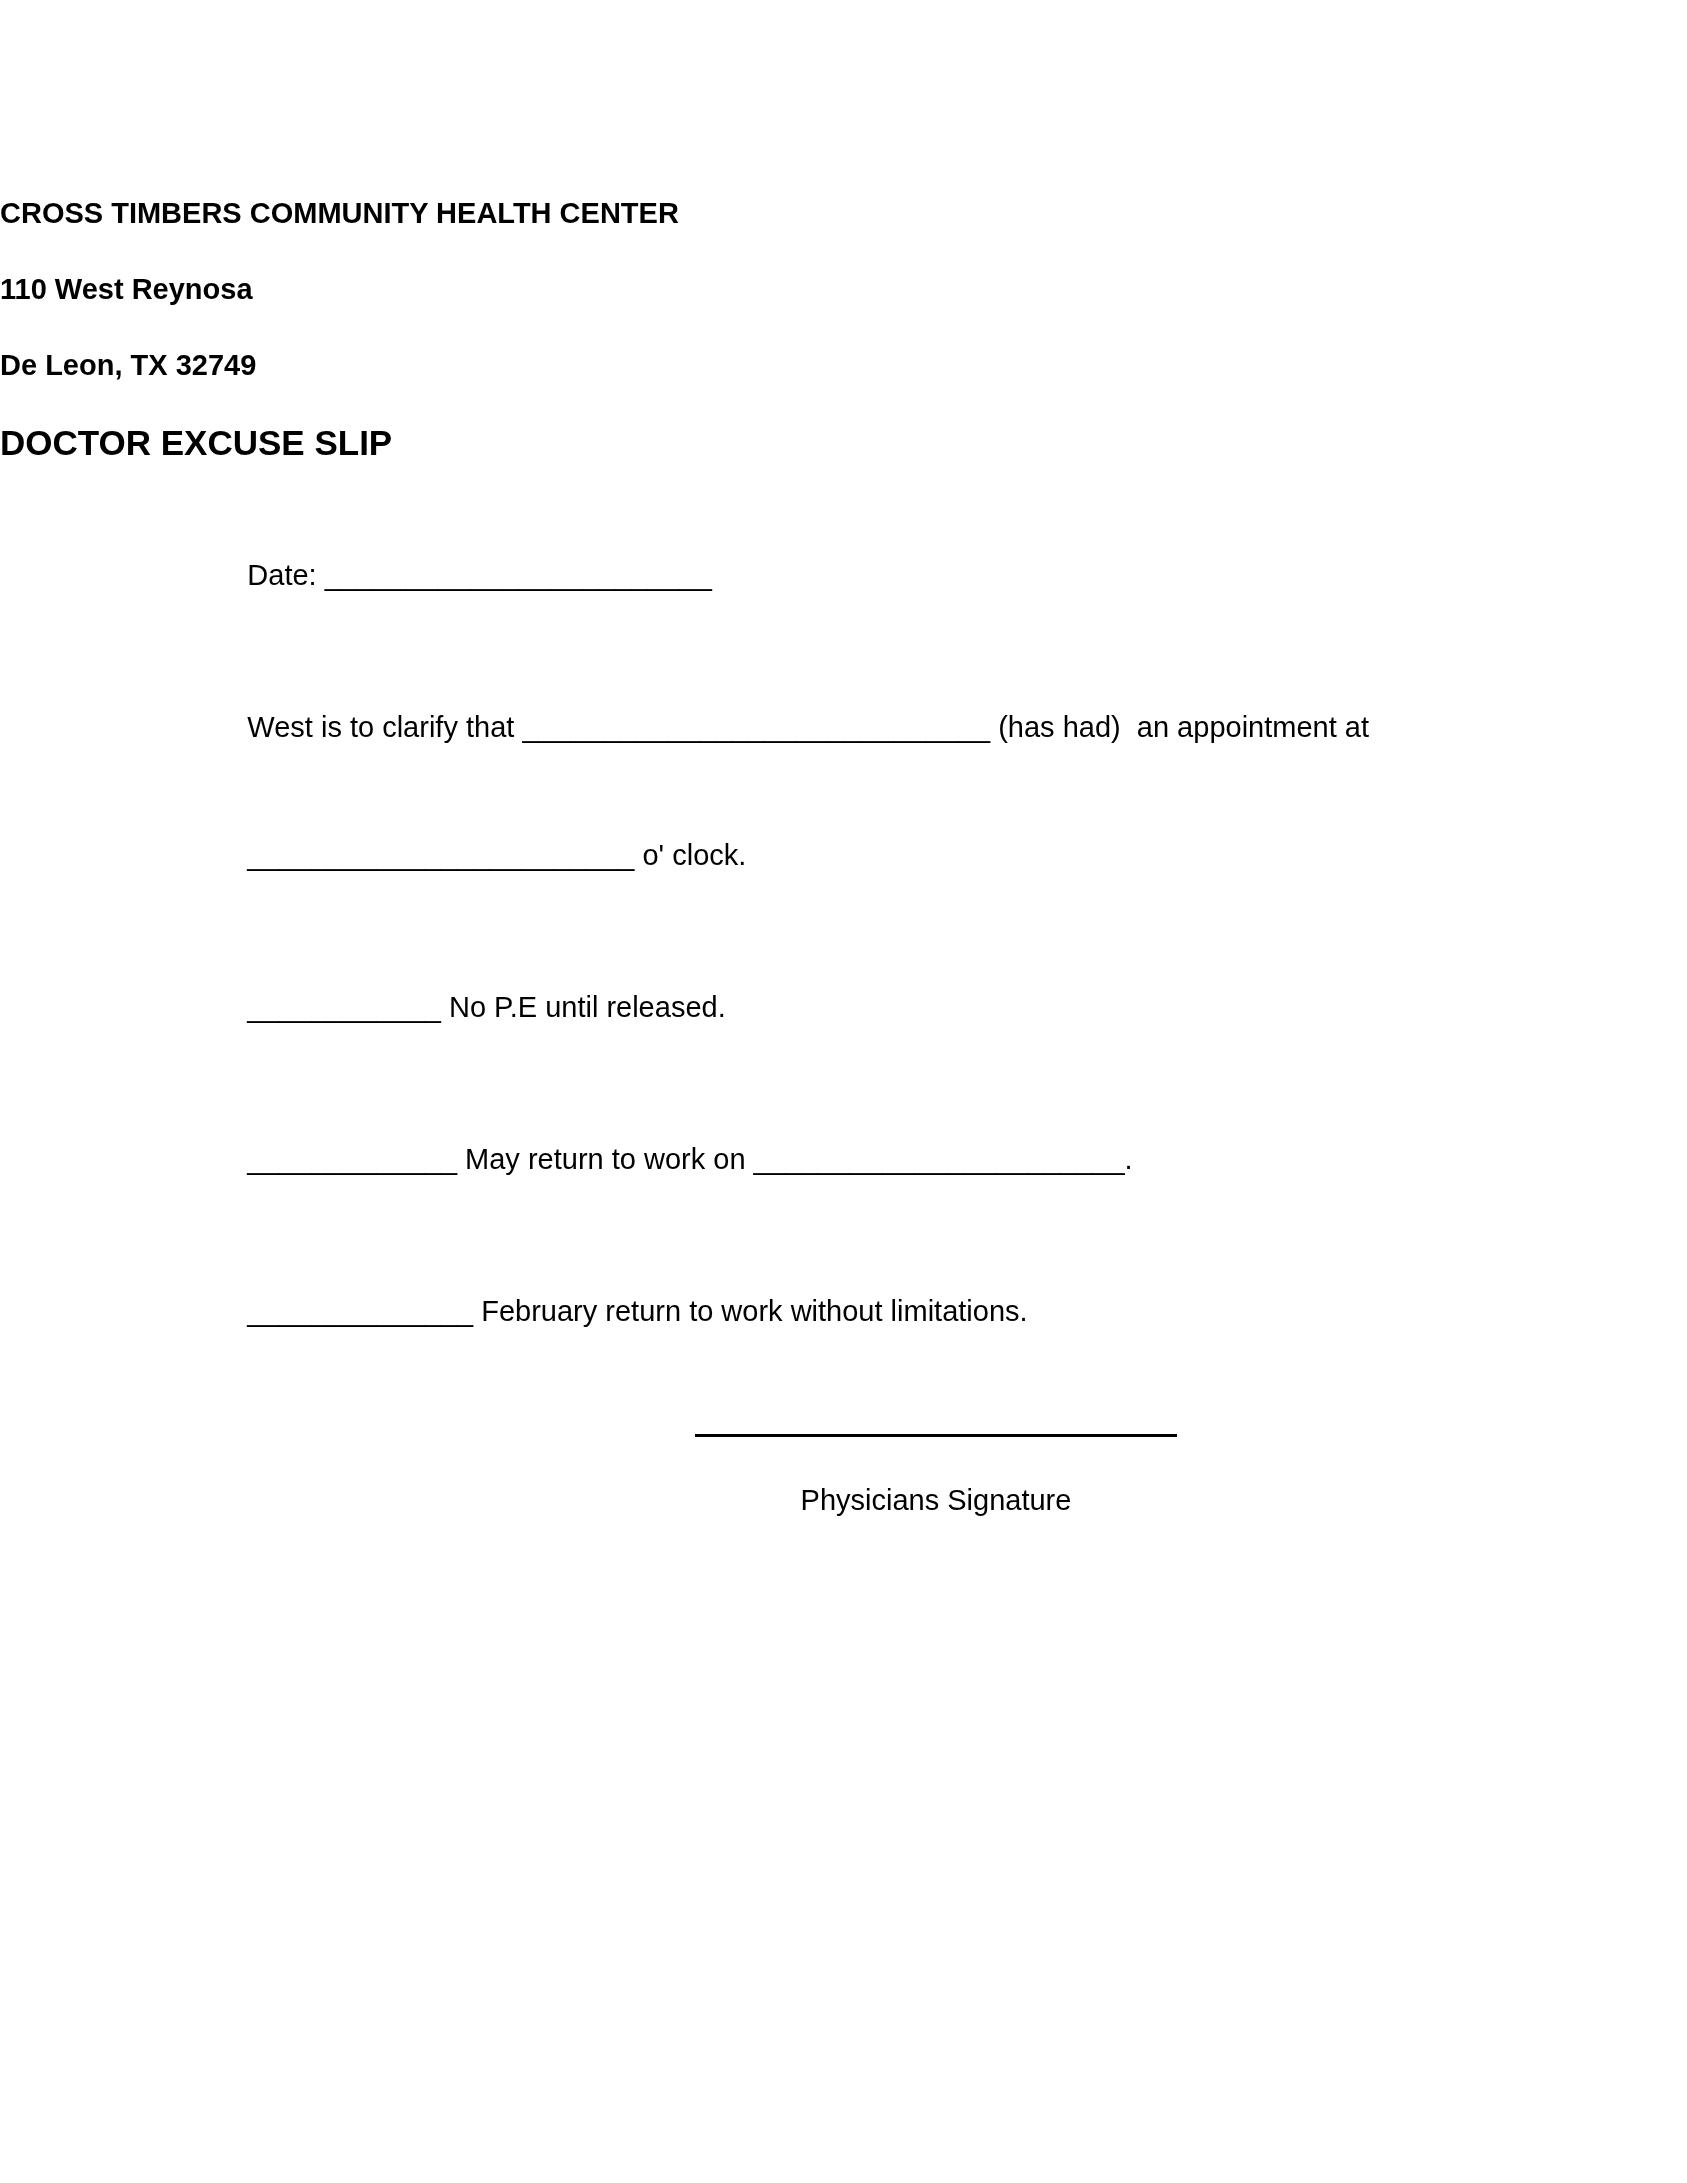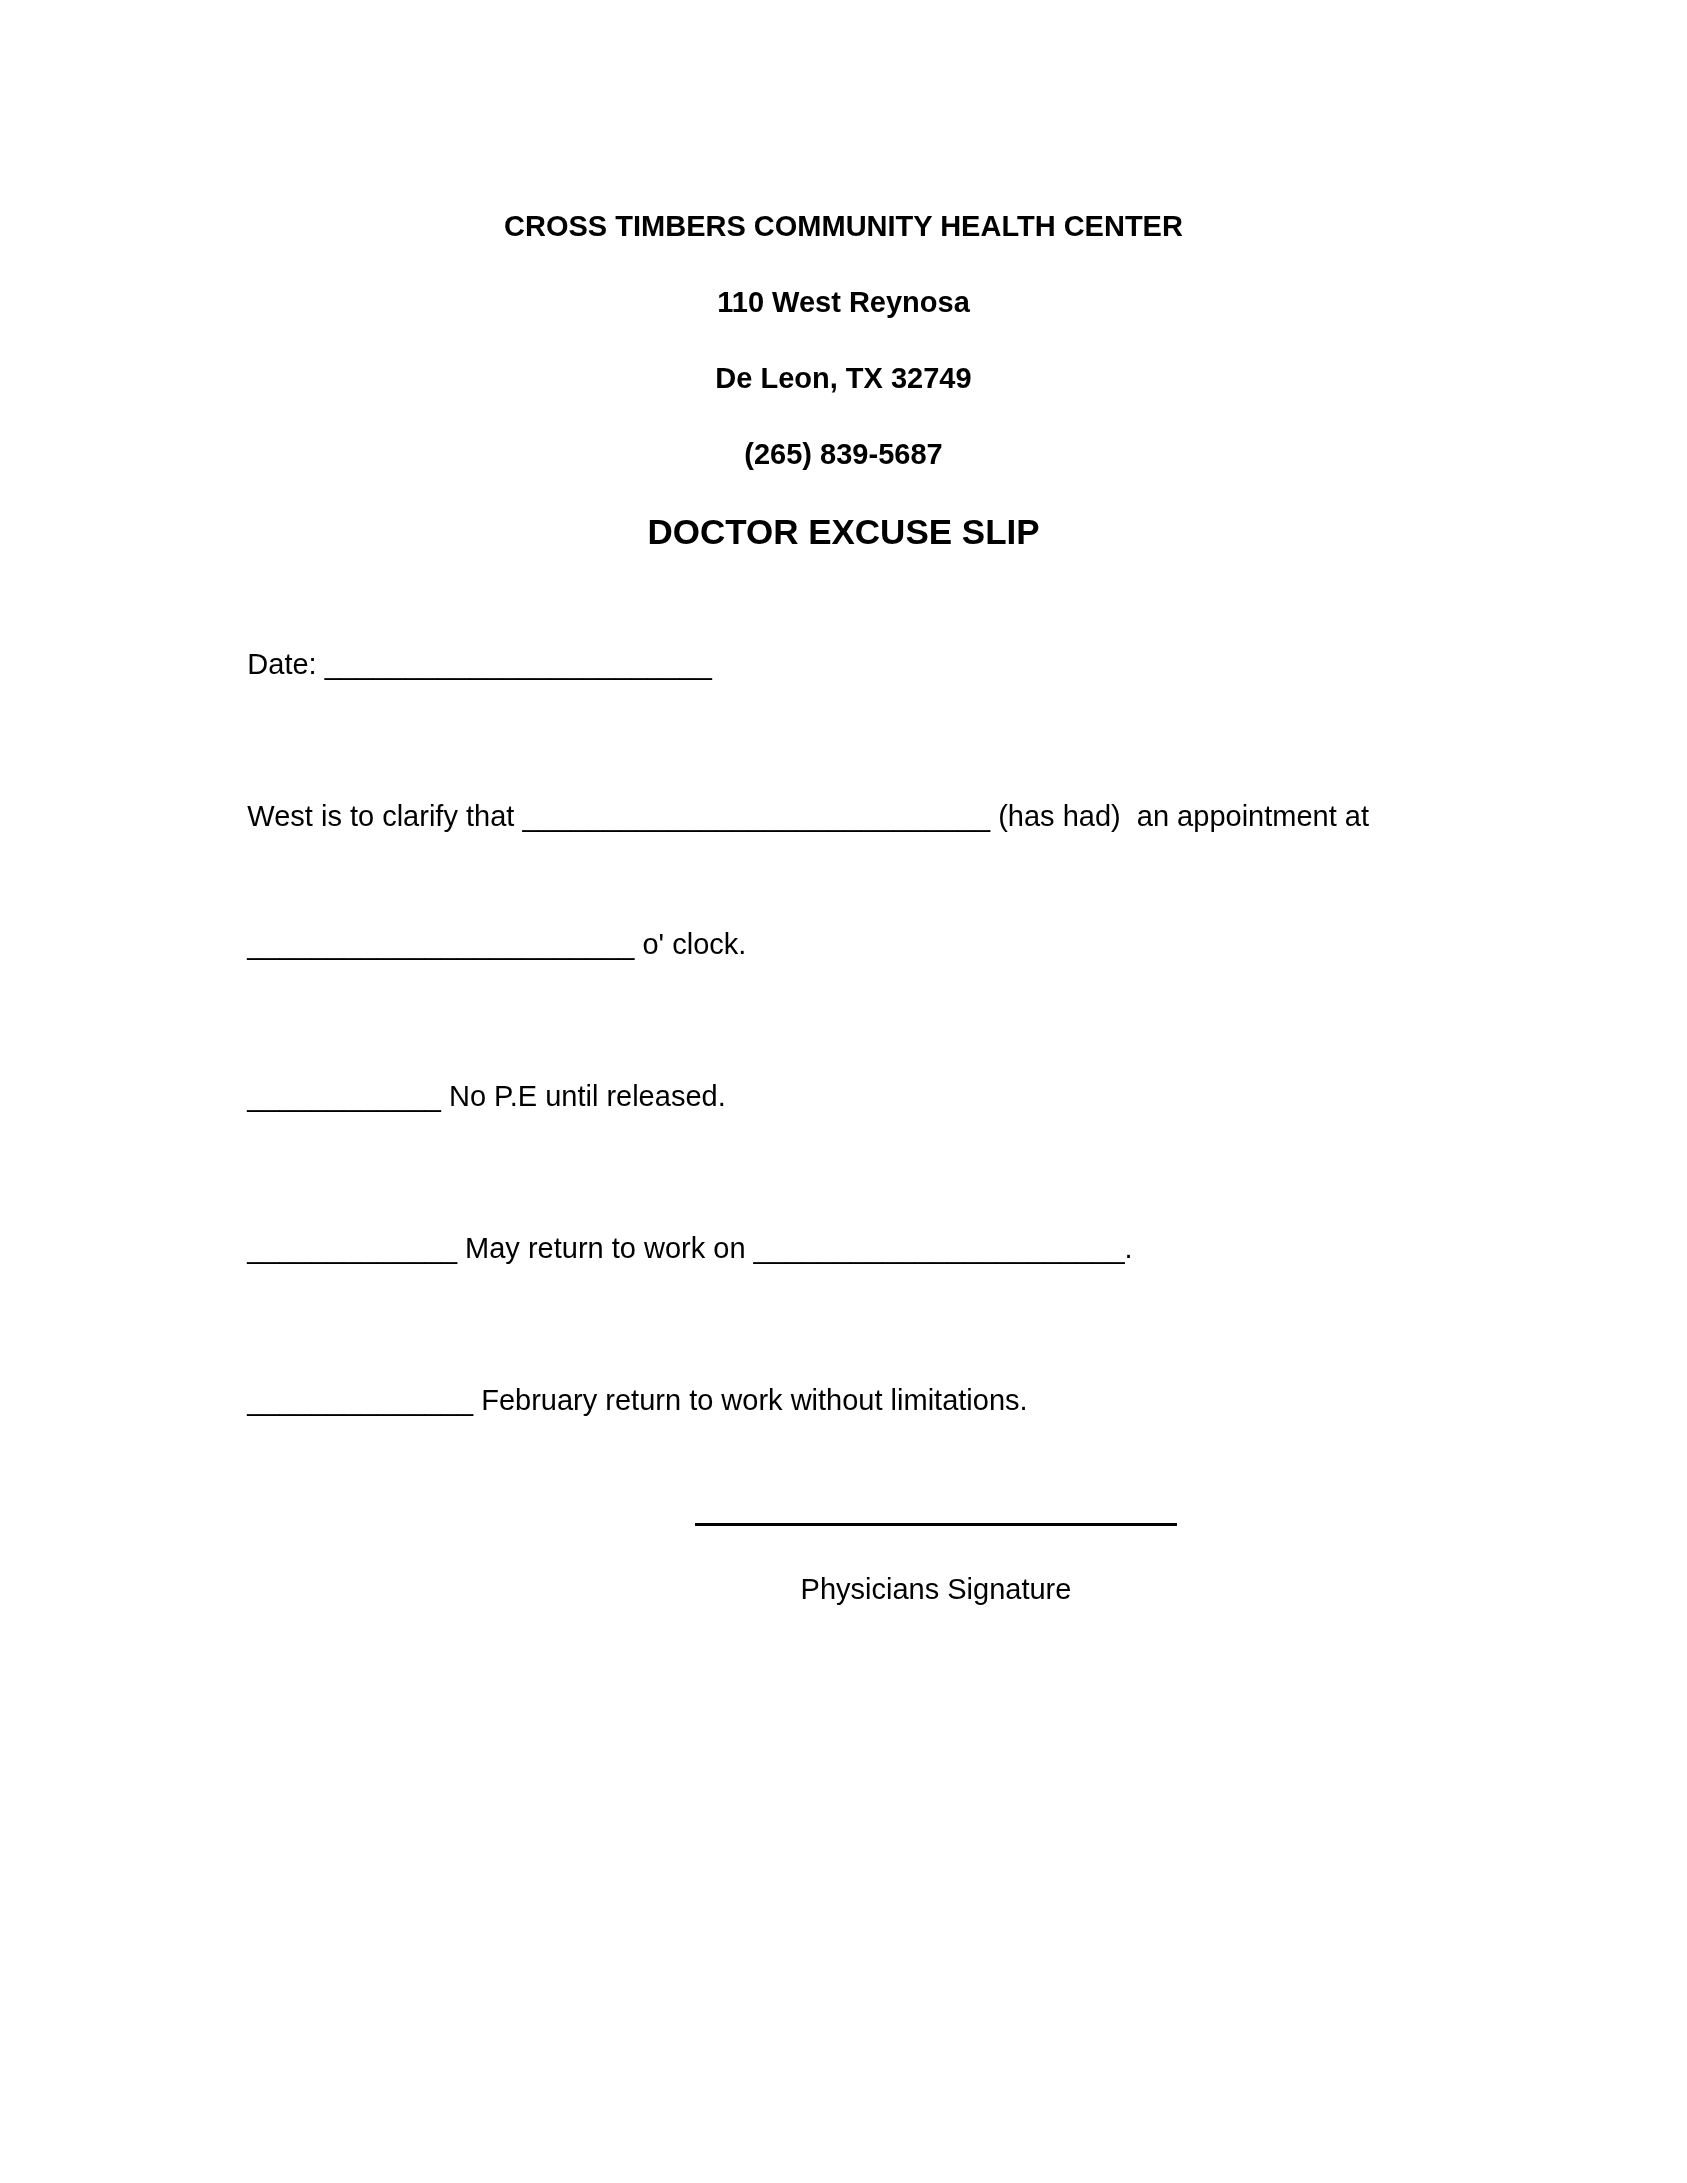--- a/index.html
+++ b/index.html
@@ -11,22 +11,21 @@
     position: relative;
     width: 1687px;
     height: 2184px;
     background: #ffffff;
     color: #000000;
     font-family: "Liberation Sans", sans-serif;
     overflow: hidden;
   }
   .header {
     padding-top: 194px;
-    text-align: center;
-    margin-top: 13px;
+    text-align: left;
   }
   .header-line {
     font-size: 29px;
     font-weight: bold;
     line-height: 38px;
     margin: 0 0 38px 0;
     white-space: pre-wrap;
   }
   .doc-title {
     font-size: 35px;
@@ -70,21 +69,20 @@
 </style>
 </head>
 <body>
 
 <div class="page">
 
   <div class="header">
     <div class="header-line">CROSS TIMBERS COMMUNITY HEALTH CENTER</div>
     <div class="header-line">110 West Reynosa</div>
     <div class="header-line">De Leon, TX 32749</div>
-    <div class="header-line">(265) 839-5687</div>
     <div class="doc-title">DOCTOR EXCUSE SLIP</div>
   </div>
 
   <div class="body-block">
 
     <div class="para">
       <span>Date: </span><span>________________________</span>
     </div>
 
     <div class="para tight">

